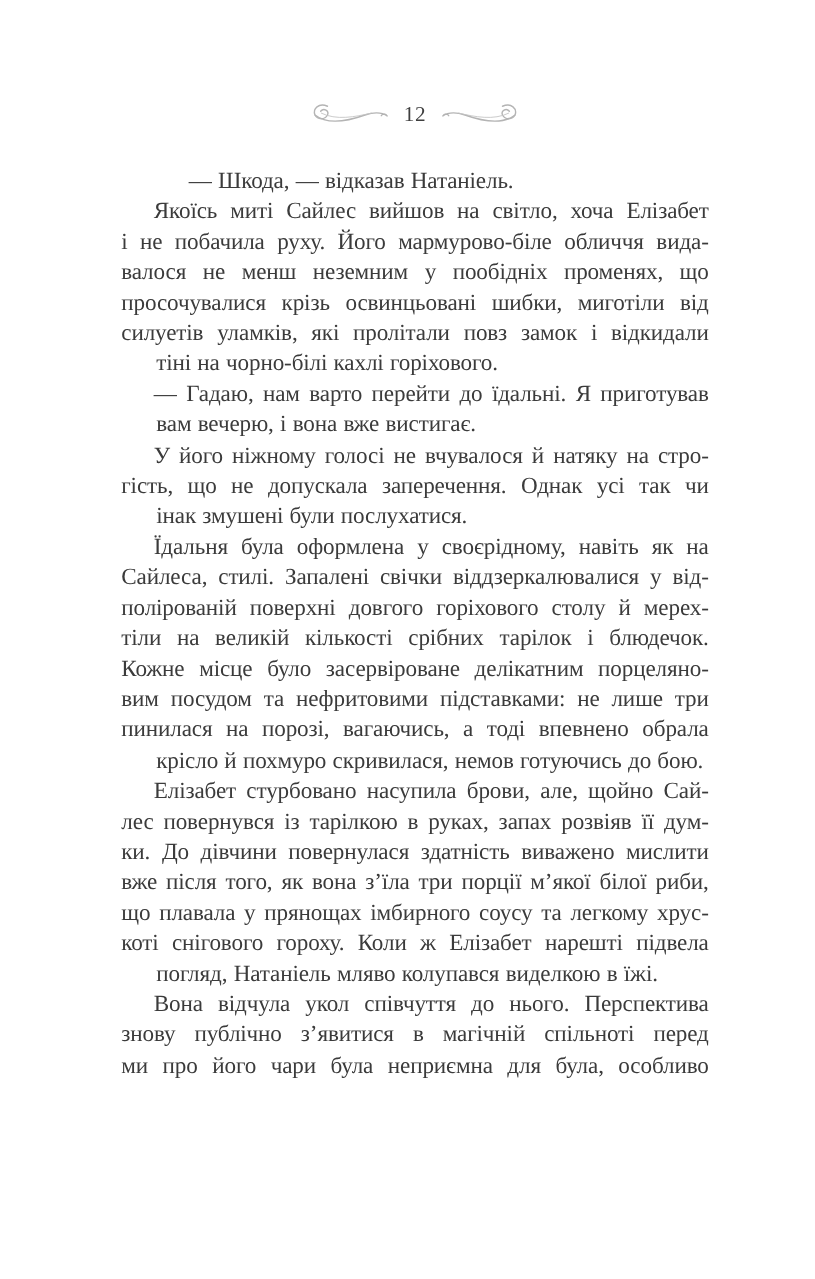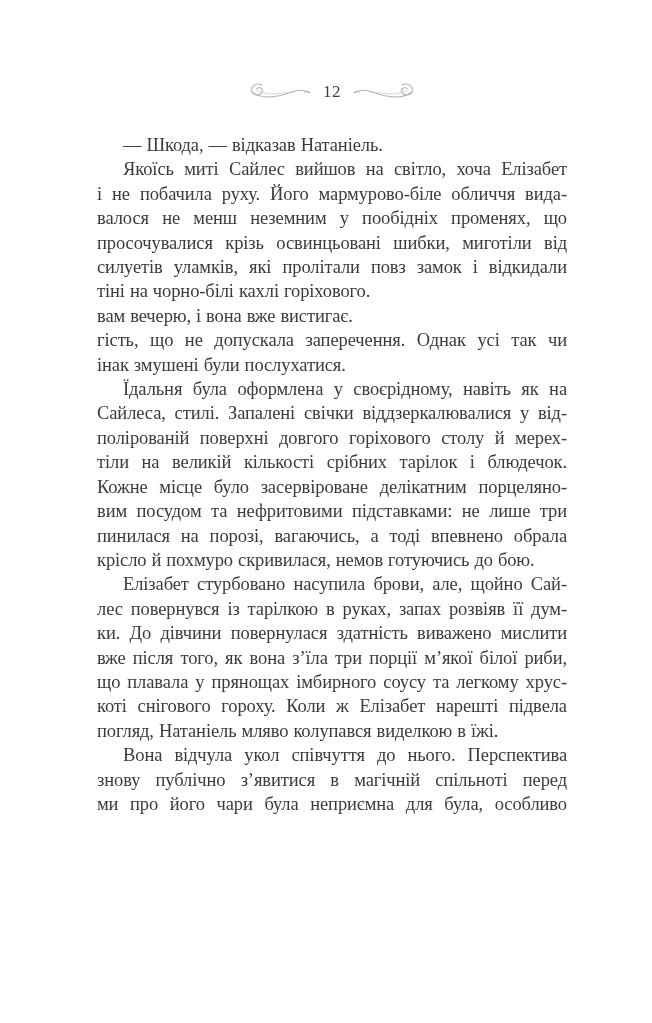--- a/index.html
+++ b/index.html
@@ -58,20 +58,21 @@
   .tl {
     text-align: justify;
     text-align-last: justify;
     white-space: normal;
   }
   .tl.first {
     text-indent: 26px;
   }
   .tl.last {
     text-align-last: left;
+    margin-left: 28px;
   }
 </style>
 </head>
 <body>
 
 <div class="book-page">
 
   <div class="page-header">
     <svg class="ornament" viewBox="0 0 64 22" fill="none" xmlns="http://www.w3.org/2000/svg">
       <path d="M14 4 C7 1, 2 6, 4 11 C6 15, 12 15, 14 11 C15.5 7.5, 11 5, 8.5 8" stroke="#b4b4b4" stroke-width="1.1" stroke-linecap="round"></path>
@@ -92,23 +93,25 @@
       </div>
       <div class="para">
         <div class="tl first">Якоїсь миті Сайлес вийшов на світло, хоча Елізабет</div>
         <div class="tl">і не побачила руху. Його мармурово-біле обличчя вида-</div>
         <div class="tl">валося не менш неземним у пообідніх променях, що</div>
         <div class="tl">просочувалися крізь освинцьовані шибки, миготіли від</div>
         <div class="tl">силуетів уламків, які пролітали повз замок і відкидали</div>
         <div class="tl last">тіні на чорно-білі кахлі горіхового.</div>
       </div>
       <div class="para">
+        <div class="tl first">— Гадаю, нам варто перейти до їдальні. Я приготував</div>
         <div class="tl last">вам вечерю, і вона вже вистигає.</div>
       </div>
       <div class="para">
+        <div class="tl first">У його ніжному голосі не вчувалося й натяку на стро-</div>
         <div class="tl">гість, що не допускала заперечення. Однак усі так чи</div>
         <div class="tl last">інак змушені були послухатися.</div>
       </div>
       <div class="para">
         <div class="tl first">Їдальня була оформлена у своєрідному, навіть як на</div>
         <div class="tl">Сайлеса, стилі. Запалені свічки віддзеркалювалися у від-</div>
         <div class="tl">полірованій поверхні довгого горіхового столу й мерех-</div>
         <div class="tl">тіли на великій кількості срібних тарілок і блюдечок.</div>
         <div class="tl">Кожне місце було засервіроване делікатним порцеляно-</div>
         <div class="tl">вим посудом та нефритовими підставками: не лише три</div>

